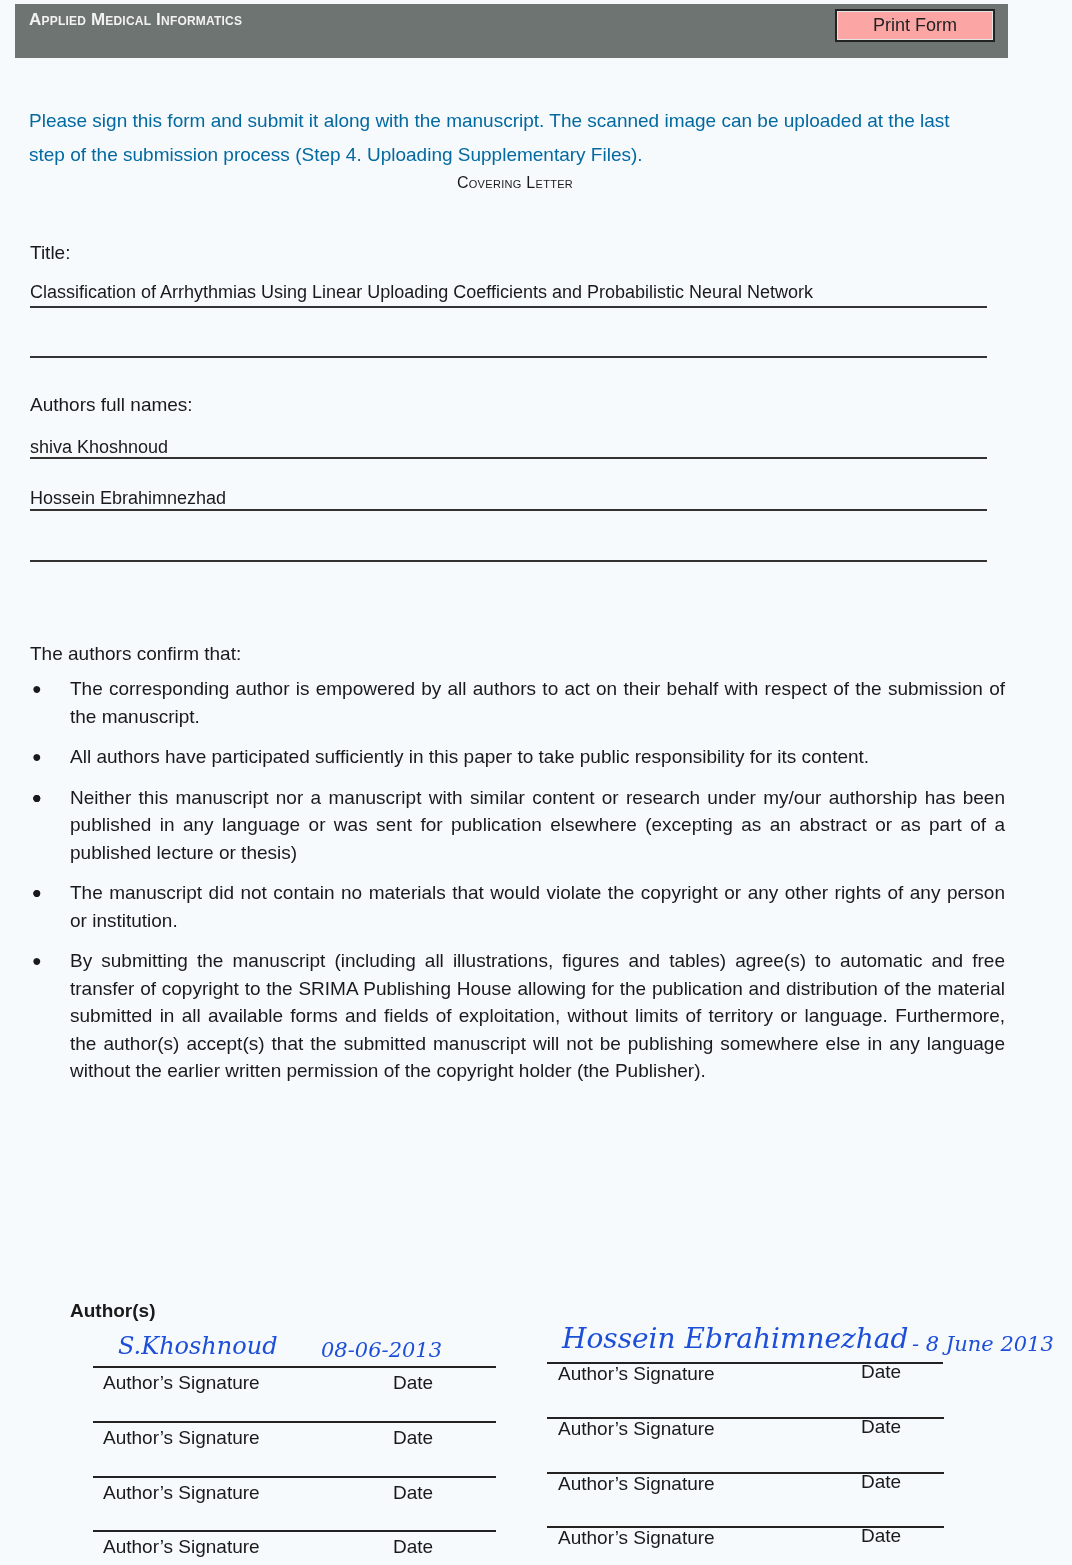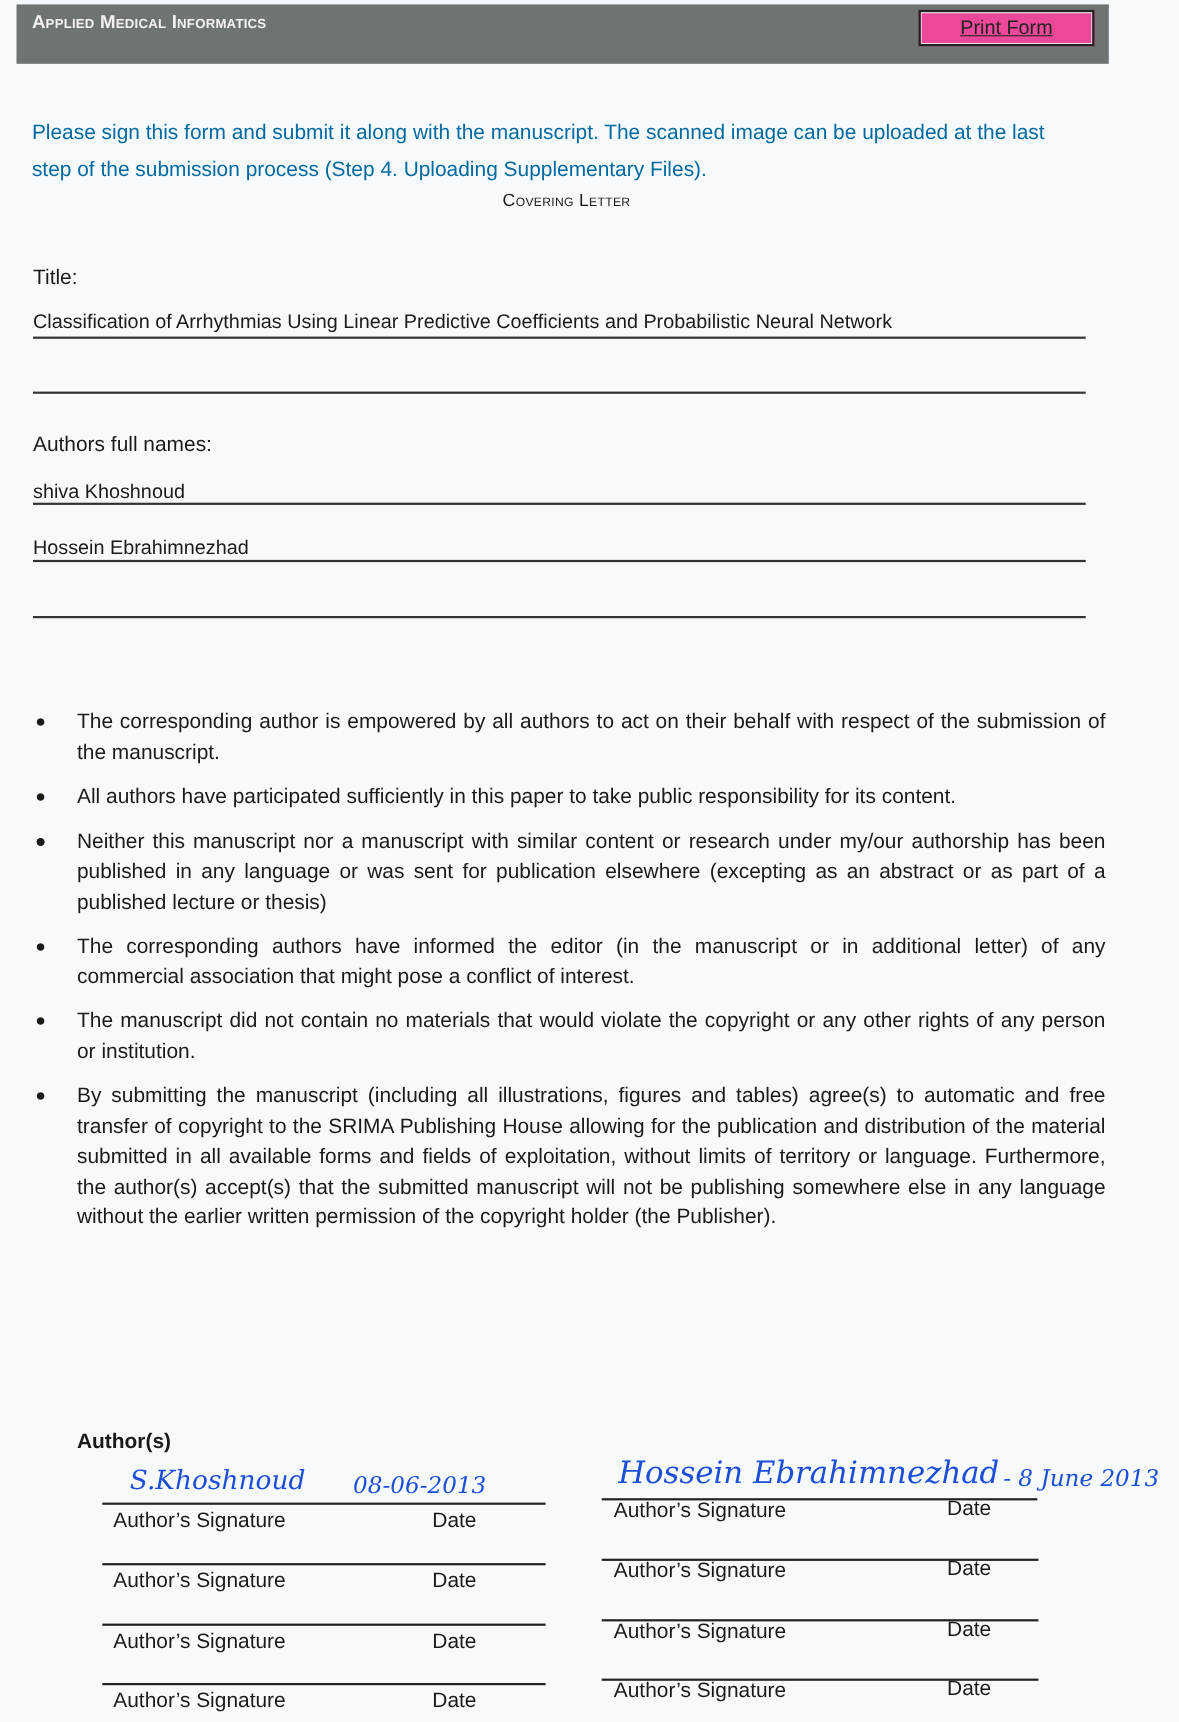--- a/index.html
+++ b/index.html
@@ -14,24 +14,23 @@
     position: absolute; left: 15px; top: 4px; width: 993px; height: 54px;
     background: #6e7472;
   }
   .journal-name {
     position: absolute; left: 14px; top: 6px;
     color: #f2f2f2; font-weight: bold; font-size: 17px; letter-spacing: 0.2px;
     font-variant: small-caps;
   }
   .print-btn {
     position: absolute; left: 820px; top: 5px; width: 156px; height: 29px;
-    background: #ec4899; border: 2px solid #222; box-shadow: inset 0 0 0 1px #e3e5e5;
+    background: #fca5a5; border: 2px solid #222; box-shadow: inset 0 0 0 1px #e3e5e5;
     font-size: 18px; color: #222; display: flex; align-items: center; justify-content: center;
     cursor: pointer;
-    text-decoration: underline;
   }
   .intro {
     position: absolute; left: 29px; top: 104px; width: 960px;
     font-size: 19px; line-height: 34px; color: #0369a1;
   }
   .section-title {
     position: absolute; left: 0; width: 1030px; top: 174px; text-align: center;
     font-size: 16px; font-weight: normal; font-variant: small-caps; letter-spacing: 0.3px;
   }
   .label { position: absolute; left: 30px; font-size: 19px; }
@@ -55,40 +54,41 @@
 <div class="header-bar">
   <div class="journal-name">Applied Medical Informatics</div>
   <div class="print-btn">Print Form</div>
 </div>
 
 <div class="intro">Please sign this form and submit it along with the manuscript. The scanned image can be uploaded at the last step of the submission process (Step 4. Uploading Supplementary Files).</div>
 
 <div class="section-title">Covering Letter</div>
 
 <div class="label" style="top:242px;">Title:</div>
-<div class="field-value" style="top:282px;">Classification of Arrhythmias Using Linear Predictive Coefficients and Probabilistic Neural Network</div>
+<div class="field-value" style="top:282px;">Classification of Arrhythmias Using Linear Uploading Coefficients and Probabilistic Neural Network</div>
 <div class="field-line" style="top:306px;"></div>
 <div class="field-value" style="top:330px;"></div>
 <div class="field-line" style="top:356px;"></div>
 
 <div class="label" style="top:394px;">Authors full names:</div>
 <div class="field-value" style="top:437px;">shiva Khoshnoud</div>
 <div class="field-line" style="top:457px;"></div>
 <div class="field-value" style="top:488px;">Hossein Ebrahimnezhad</div>
 <div class="field-line" style="top:509px;"></div>
 <div class="field-value" style="top:540px;"></div>
 <div class="field-line" style="top:560px;"></div>
 
 <div class="bullets">
+  <div class="confirm-label">The authors confirm that:</div>
   <div class="bullet-item"><span class="bullet-dot">●</span><span>The corresponding author is empowered by all authors to act on their behalf with respect of the submission of the manuscript.</span></div>
   <div class="bullet-item"><span class="bullet-dot">●</span><span>All authors have participated sufficiently in this paper to take public responsibility for its content.</span></div>
   <div class="bullet-item"><span class="bullet-dot">●</span></div>
   <div class="bullet-item"><span class="bullet-dot">●</span></div>
   <div class="bullet-item"><span class="bullet-dot">●</span><span>Neither this manuscript nor a manuscript with similar content or research under my/our authorship has been published in any language or was sent for publication elsewhere (excepting as an abstract or as part of a published lecture or thesis)</span></div>
-  <div class="bullet-item"><span class="bullet-dot">●</span><span>The corresponding authors have informed the editor (in the manuscript or in additional letter) of any commercial association that might pose a conflict of interest.</span></div>
+  <div class="bullet-item"><span class="bullet-dot">●</span></div>
   <div class="bullet-item"><span class="bullet-dot">●</span><span>The manuscript did not contain no materials that would violate the copyright or any other rights of any person or institution.</span></div>
   <div class="bullet-item"><span class="bullet-dot">●</span><span>By submitting the manuscript (including all illustrations, figures and tables) agree(s) to automatic and free transfer of copyright to the SRIMA Publishing House allowing for the publication and distribution of the material submitted in all available forms and fields of exploitation, without limits of territory or language. Furthermore, the author(s) accept(s) that the submitted manuscript will not be publishing somewhere else in any language without the earlier written permission of the copyright holder (the Publisher).</span></div>
 </div>
 
 <div class="authors-heading">Author(s)</div>
 
 <div class="sig-block" style="left:93px; top:1330px; width:405px; height:60px;">
   <div class="handwriting" style="left:25px; top:2px; font-size:24px;">S.Khoshnoud</div>
   <div class="handwriting" style="left:228px; top:8px; font-size:21px;">08-06-2013</div>
   <div class="sig-line" style="top:36px;"></div>

